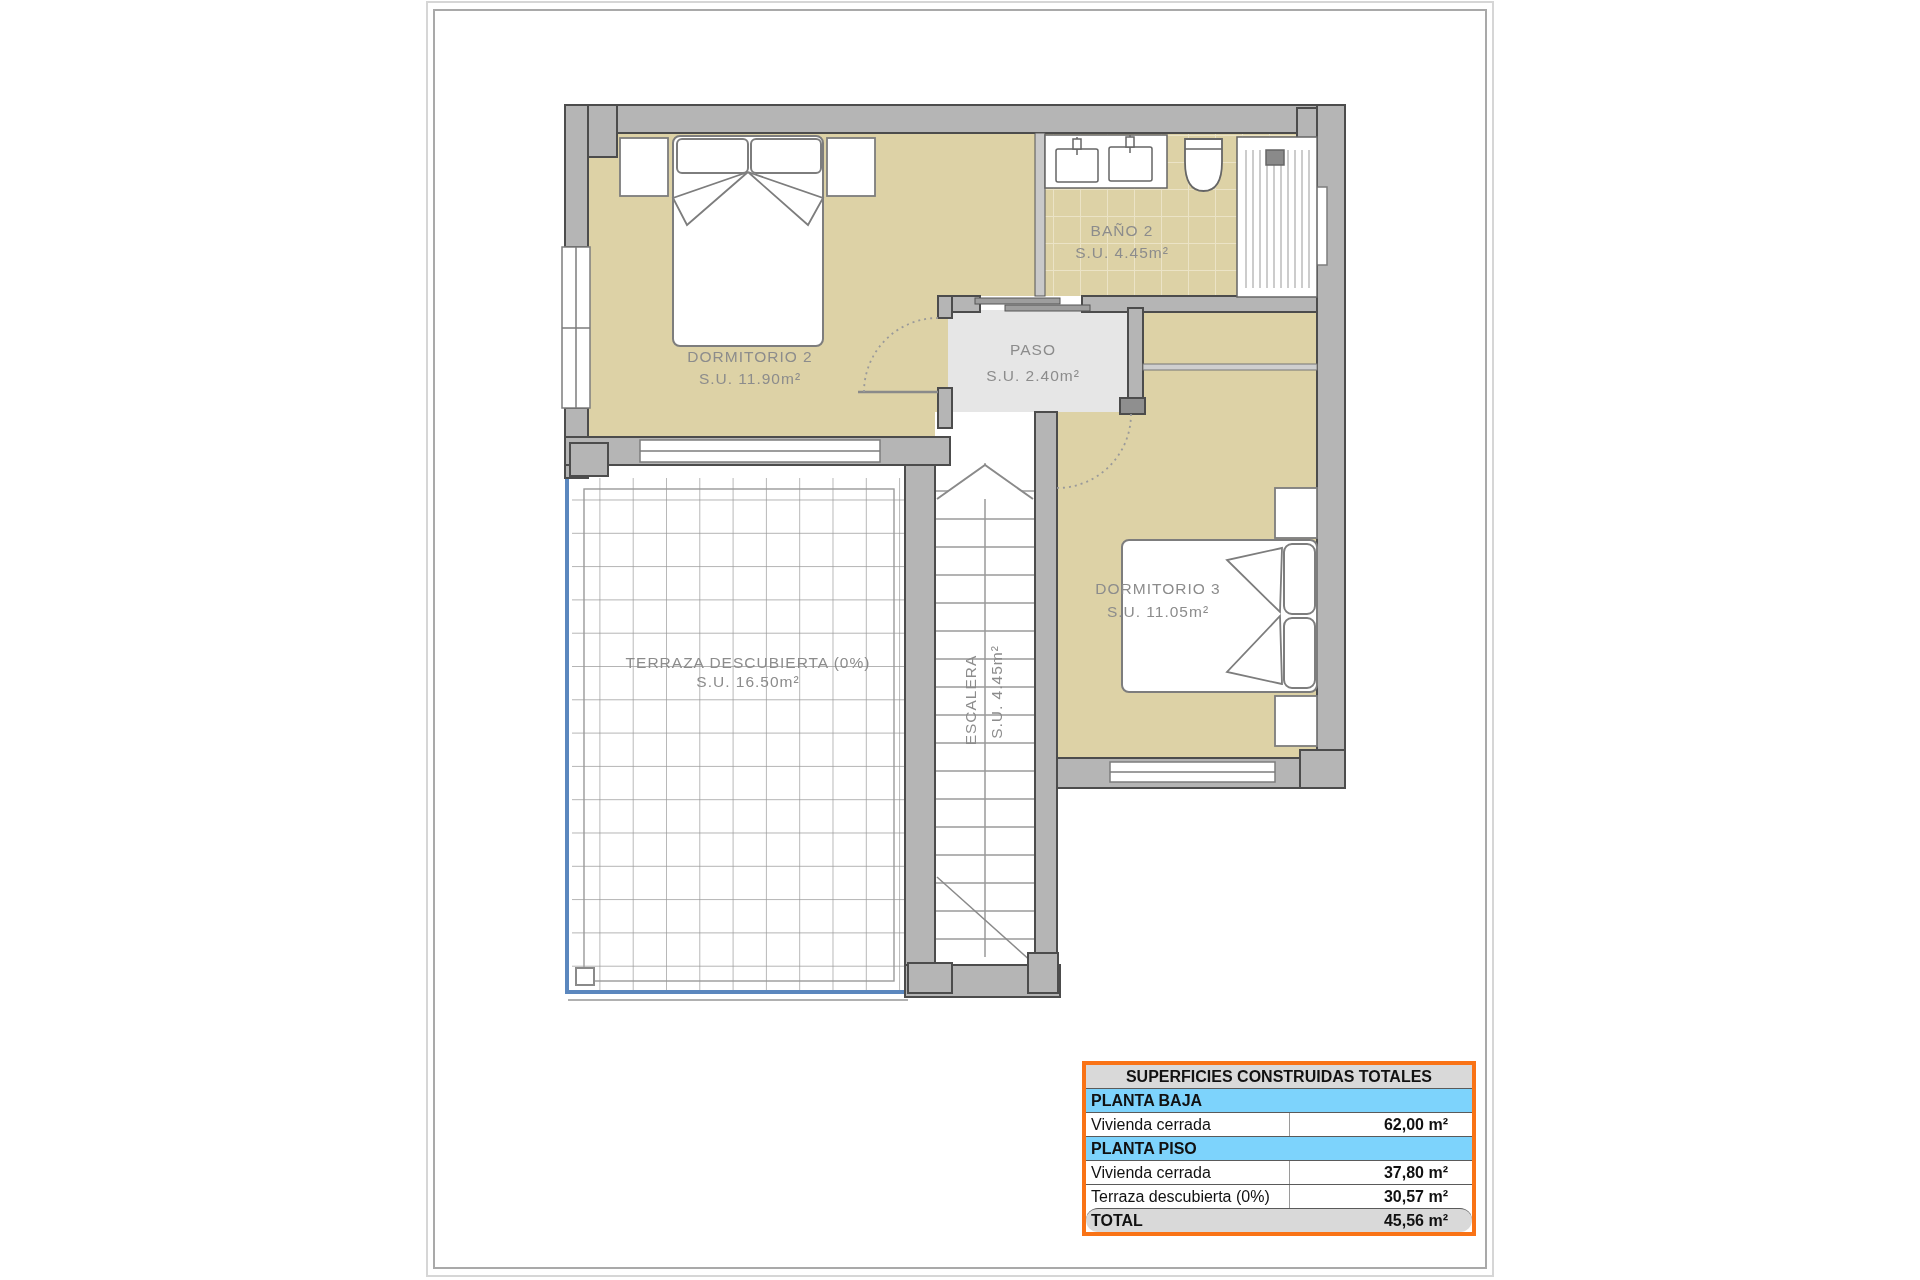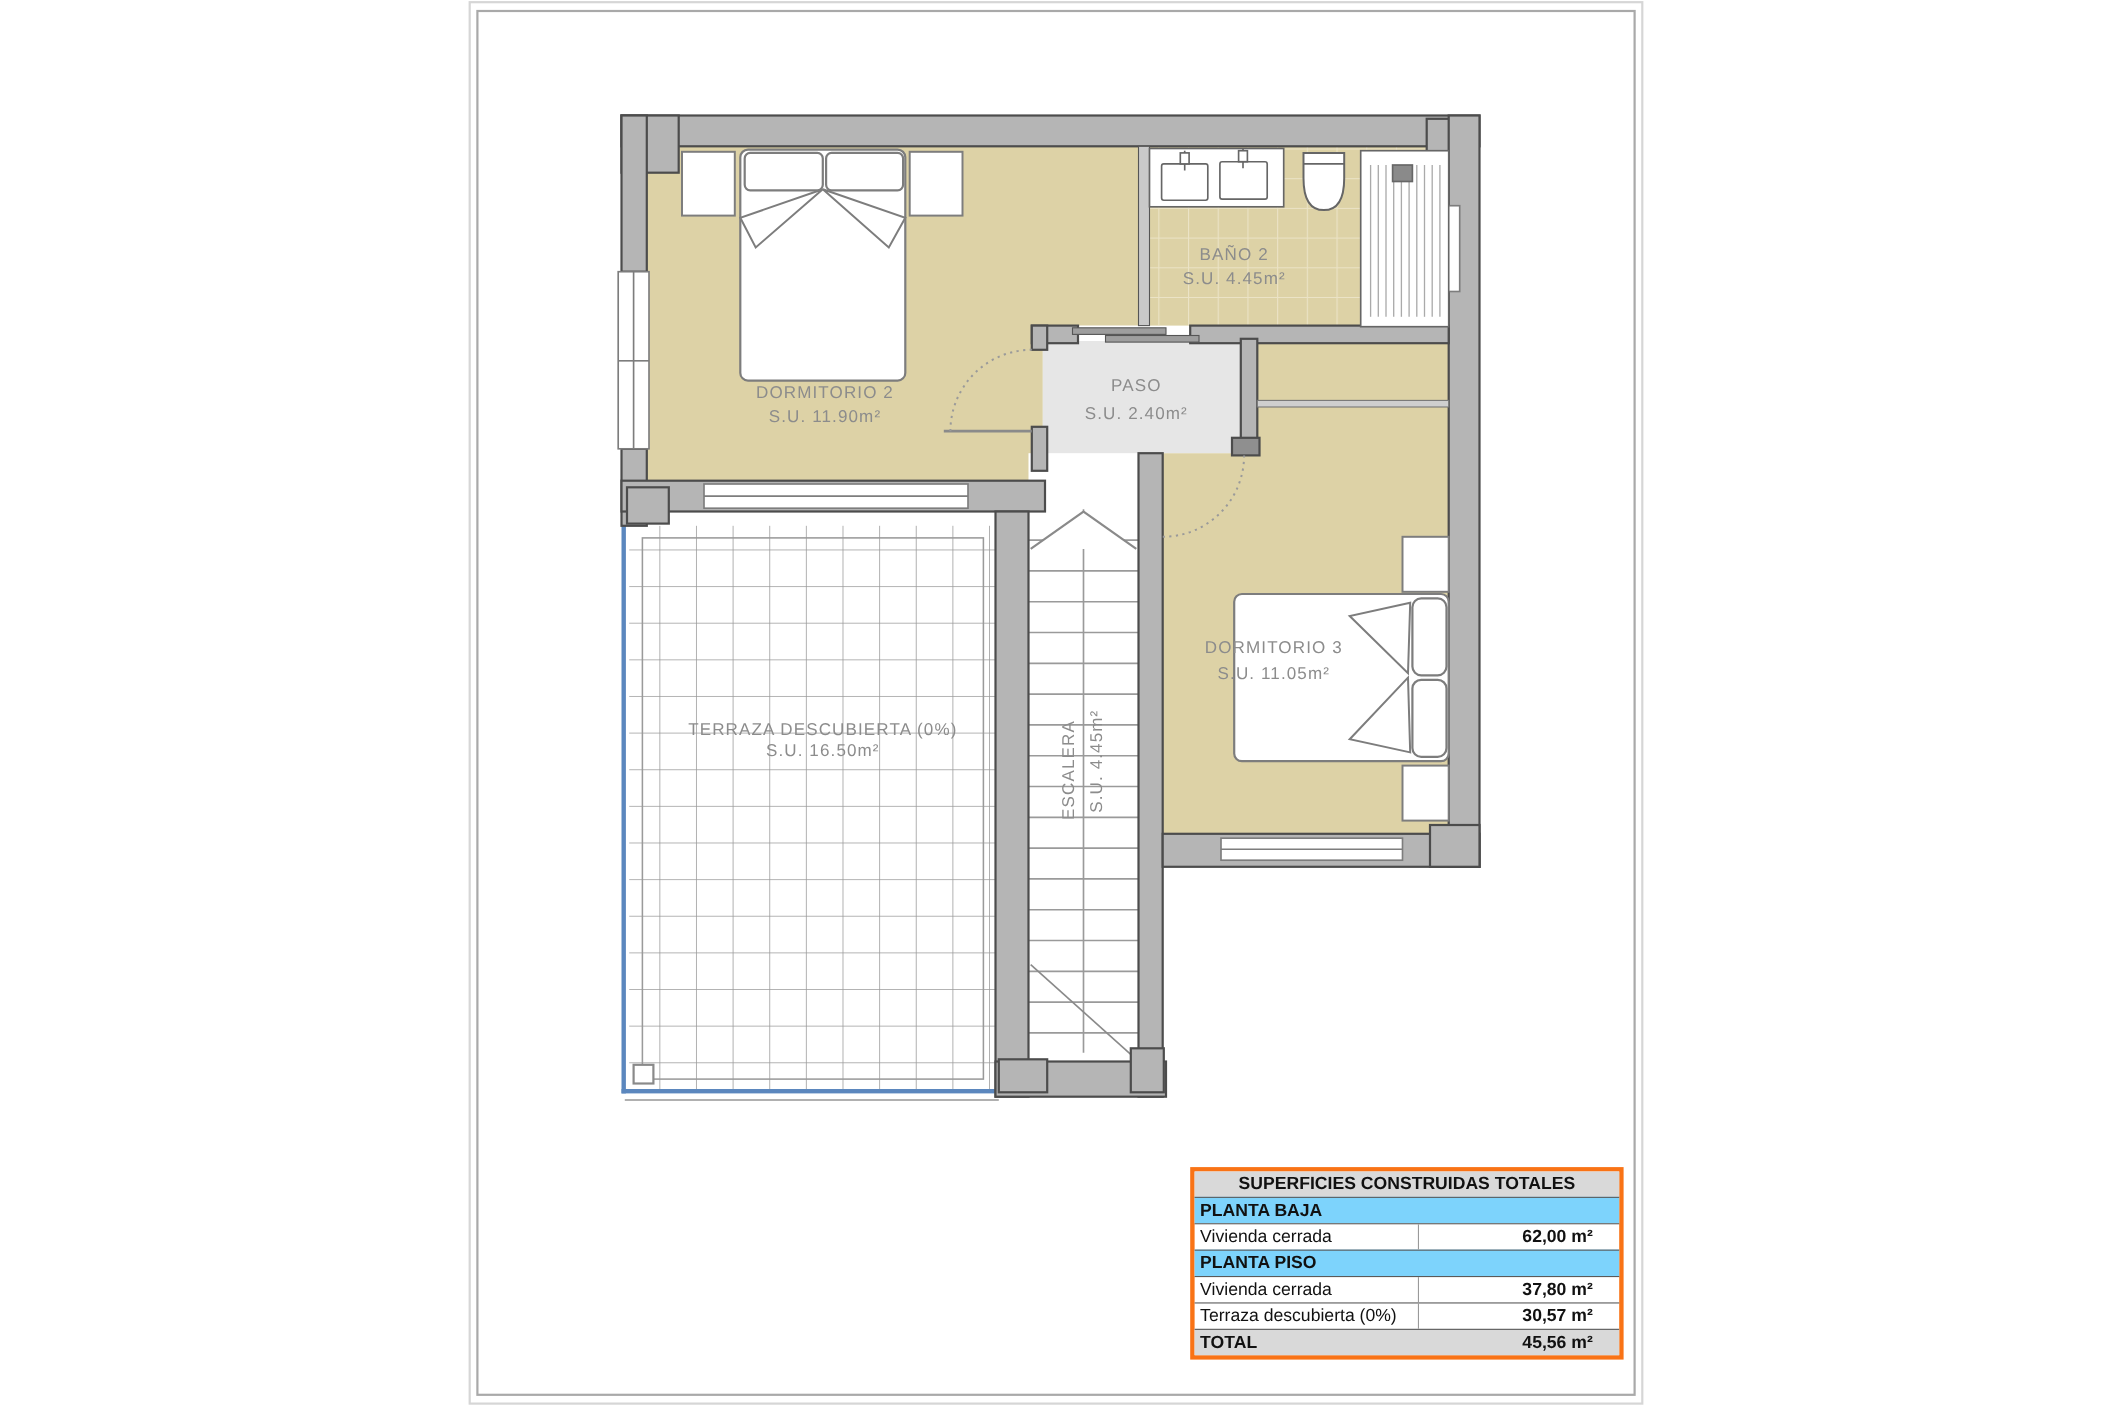--- a/index.html
+++ b/index.html
@@ -9,21 +9,21 @@
   .plan-label{fill:#8c8c8c;font-family:"Liberation Sans",sans-serif;
               font-size:15.5px;letter-spacing:1px;}
   
   .sum-table{position:absolute;left:1082px;top:1061px;width:386px;
              border:4px solid #f97316;background:#fff;
              font-family:"Liberation Sans",sans-serif;font-size:16px;color:#111;}
   .sum-row{display:flex;height:23px;line-height:23px;border-top:1px solid #5a5a5a;}
   .sum-row:first-child{border-top:none;}
   .sum-title{justify-content:center;background:#d9d9d9;font-weight:700;}
   .sum-sec{background:#7dd3fc;font-weight:700;}
-  .sum-total{background:#d9d9d9;font-weight:700;}
+  .sum-total{background:#d9d9d9;font-weight:700;border-radius:12px;}
   .sum-lbl{width:55.5%;padding-left:5px;white-space:nowrap;overflow:hidden;}
   .sum-val{width:44.5%;text-align:right;padding-right:24px;font-weight:700;}
   .sum-data .sum-val{border-left:1px solid #9a9a9a;}
   .sum-data{font-weight:400;}
 </style>
 </head>
 <body>
 
 <svg id="plan-svg" width="1920" height="1280" viewBox="0 0 1920 1280">
   <defs>

